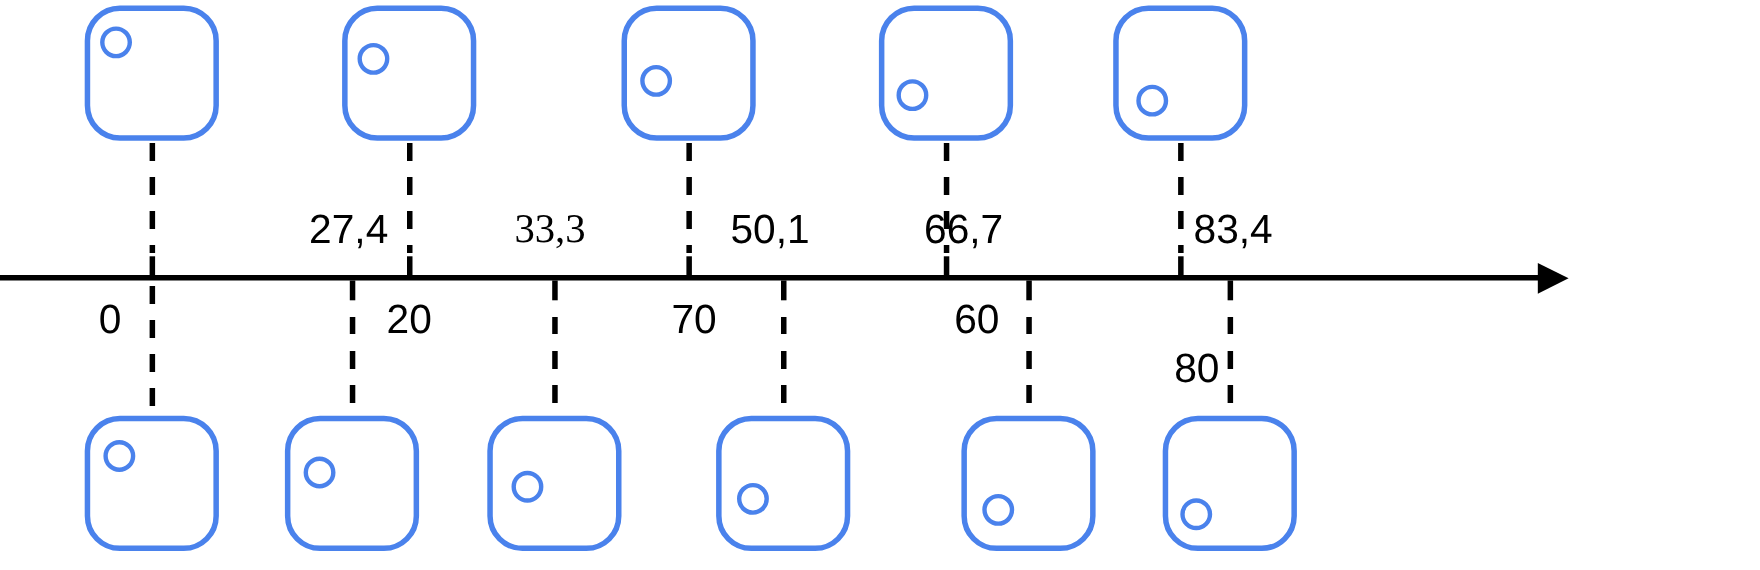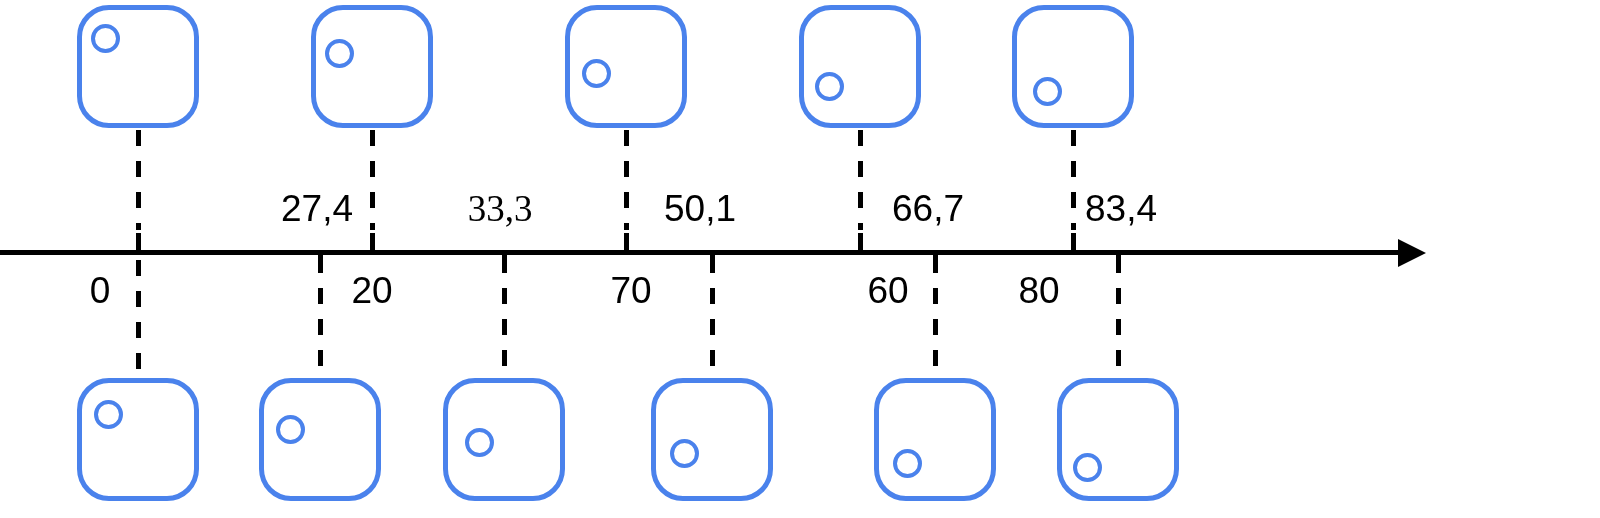--- a/index.html
+++ b/index.html
@@ -113,41 +113,41 @@
       <div class="time-label below" style="left: 631px;">70</div>
       <div class="frame-box" style="left: 799px; top: 5px;"></div>
       <div class="ball" style="left: 814.5px; top: 71.5px;"></div>
       <div class="dash-v" style="left: 857.5px; top: 130px; height: 100px;"></div>
       <div class="tick-v" style="left: 857.5px; top: 233px; height: 17px;"></div>
       <div class="time-label below" style="left: 888px;">60</div>
       <div class="frame-box" style="left: 1012px; top: 5px;"></div>
       <div class="ball" style="left: 1032.5px; top: 76.5px;"></div>
       <div class="dash-v" style="left: 1070.5px; top: 130px; height: 100px;"></div>
       <div class="tick-v" style="left: 1070.5px; top: 233px; height: 17px;"></div>
-      <div class="time-label below" style="left: 1039px;">80</div>
+      <div class="time-label below" style="left: 1088px; margin-top: 44px;">80</div>
       <div class="frame-box" style="left: 77px; top: 378px;"></div>
       <div class="ball" style="left: 93.5px; top: 399.5px;"></div>
       <div class="tick-v" style="left: 317.5px; top: 255px; height: 18px;"></div>
       <div class="dash-v" style="left: 317.5px; top: 288px; height: 88px;"></div>
       <div class="time-label above" style="left: 317px;">27,4</div>
       <div class="frame-box" style="left: 259px; top: 378px;"></div>
       <div class="ball" style="left: 275.5px; top: 414.5px;"></div>
       <div class="tick-v" style="left: 501.5px; top: 255px; height: 18px;"></div>
       <div class="dash-v" style="left: 501.5px; top: 288px; height: 88px;"></div>
       <div class="time-label above" style="left: 500px; font-family: Liberation Serif, serif;">33,3</div>
       <div class="frame-box" style="left: 443px; top: 378px;"></div>
       <div class="ball" style="left: 464.5px; top: 427.5px;"></div>
       <div class="tick-v" style="left: 709.5px; top: 255px; height: 18px;"></div>
       <div class="dash-v" style="left: 709.5px; top: 288px; height: 88px;"></div>
       <div class="time-label above" style="left: 700px;">50,1</div>
       <div class="frame-box" style="left: 651px; top: 378px;"></div>
       <div class="ball" style="left: 669.5px; top: 438.5px;"></div>
       <div class="tick-v" style="left: 932.5px; top: 255px; height: 18px;"></div>
       <div class="dash-v" style="left: 932.5px; top: 288px; height: 88px;"></div>
-      <div class="time-label above" style="left: 928px;">66,7</div>
+      <div class="time-label above" style="left: 876px;">66,7</div>
       <div class="frame-box" style="left: 874px; top: 378px;"></div>
       <div class="ball" style="left: 892.5px; top: 448.5px;"></div>
       <div class="tick-v" style="left: 1115.5px; top: 255px; height: 18px;"></div>
       <div class="dash-v" style="left: 1115.5px; top: 288px; height: 88px;"></div>
       <div class="time-label above" style="left: 1121px;">83,4</div>
       <div class="frame-box" style="left: 1057px; top: 378px;"></div>
       <div class="ball" style="left: 1072.5px; top: 452.5px;"></div>
     </div>
 </div>
 

